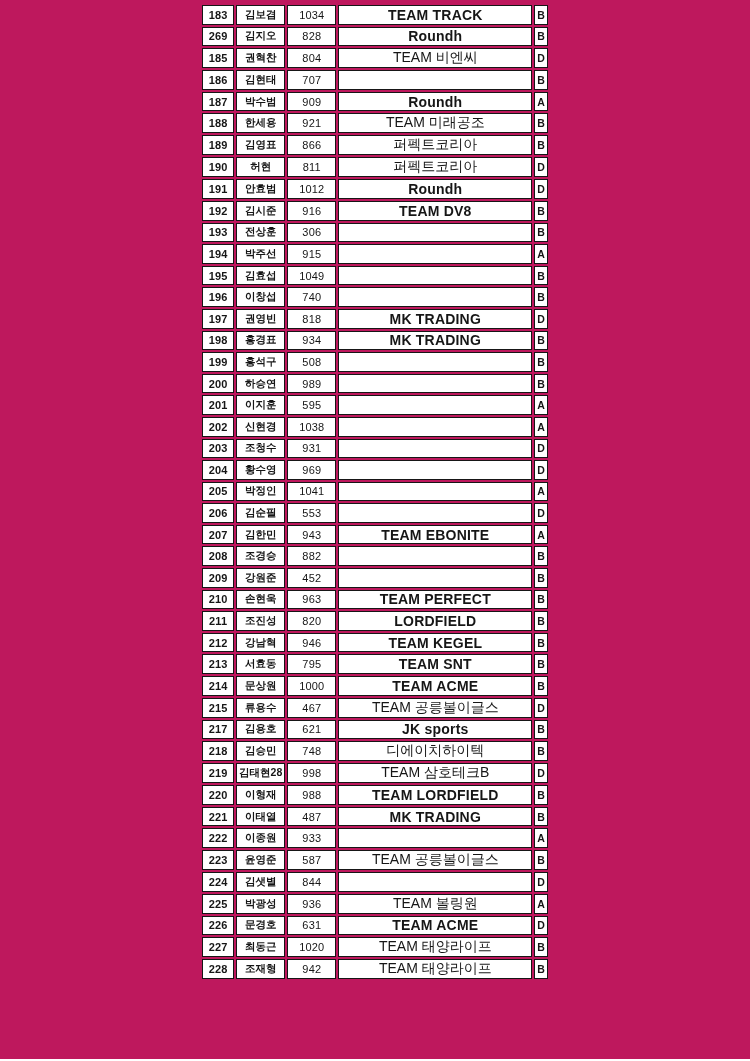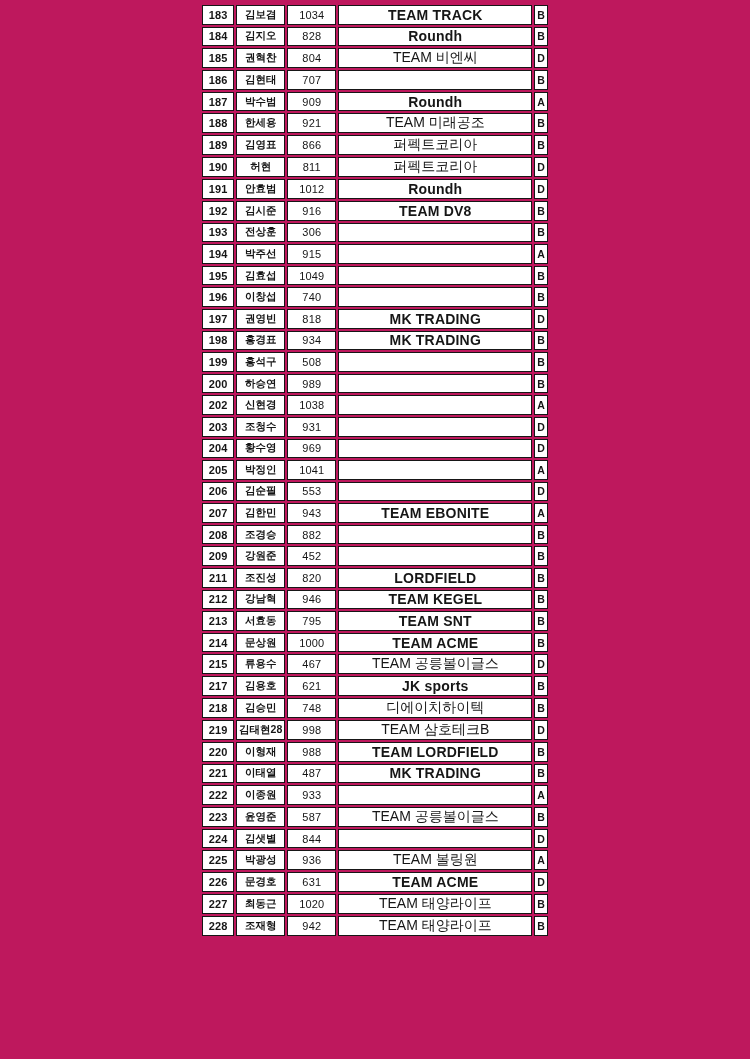--- a/index.html
+++ b/index.html
@@ -56,21 +56,21 @@
     </colgroup>
     <tbody>
         <tr>
           <td class="c-rank">183</td>
           <td class="c-name">김보겸</td>
           <td class="c-number">1034</td>
           <td class="c-team bold">TEAM TRACK</td>
           <td class="c-grade">B</td>
         </tr>
         <tr>
-          <td class="c-rank">184</td>
+          <td class="c-rank">269</td>
           <td class="c-name">김지오</td>
           <td class="c-number">828</td>
           <td class="c-team bold">Roundh</td>
           <td class="c-grade">B</td>
         </tr>
         <tr>
           <td class="c-rank">185</td>
           <td class="c-name">권혁찬</td>
           <td class="c-number">804</td>
           <td class="c-team">TEAM 비엔씨</td>
@@ -175,20 +175,27 @@
           <td class="c-grade">B</td>
         </tr>
         <tr>
           <td class="c-rank">200</td>
           <td class="c-name">하승연</td>
           <td class="c-number">989</td>
           <td class="c-team"></td>
           <td class="c-grade">B</td>
         </tr>
         <tr>
+          <td class="c-rank">201</td>
+          <td class="c-name">이지훈</td>
+          <td class="c-number">595</td>
+          <td class="c-team"></td>
+          <td class="c-grade">A</td>
+        </tr>
+        <tr>
           <td class="c-rank">202</td>
           <td class="c-name">신현경</td>
           <td class="c-number">1038</td>
           <td class="c-team"></td>
           <td class="c-grade">A</td>
         </tr>
         <tr>
           <td class="c-rank">203</td>
           <td class="c-name">조청수</td>
           <td class="c-number">931</td>
@@ -228,20 +235,27 @@
           <td class="c-name">조경승</td>
           <td class="c-number">882</td>
           <td class="c-team"></td>
           <td class="c-grade">B</td>
         </tr>
         <tr>
           <td class="c-rank">209</td>
           <td class="c-name">강원준</td>
           <td class="c-number">452</td>
           <td class="c-team"></td>
+          <td class="c-grade">B</td>
+        </tr>
+        <tr>
+          <td class="c-rank">210</td>
+          <td class="c-name">손현욱</td>
+          <td class="c-number">963</td>
+          <td class="c-team bold">TEAM PERFECT</td>
           <td class="c-grade">B</td>
         </tr>
         <tr>
           <td class="c-rank">211</td>
           <td class="c-name">조진성</td>
           <td class="c-number">820</td>
           <td class="c-team bold">LORDFIELD</td>
           <td class="c-grade">B</td>
         </tr>
         <tr>

